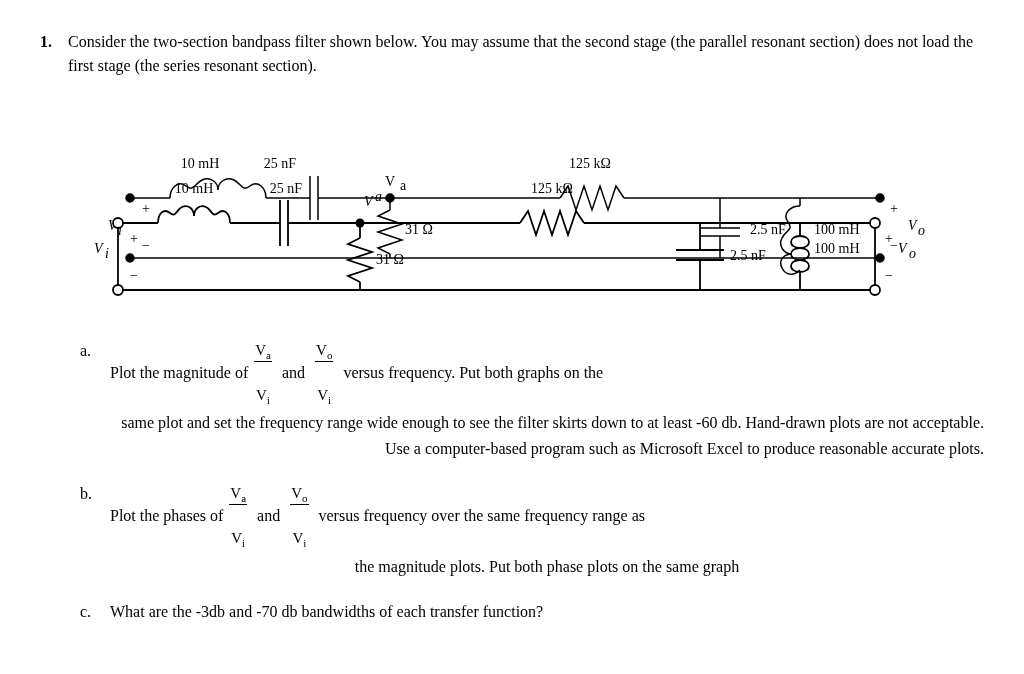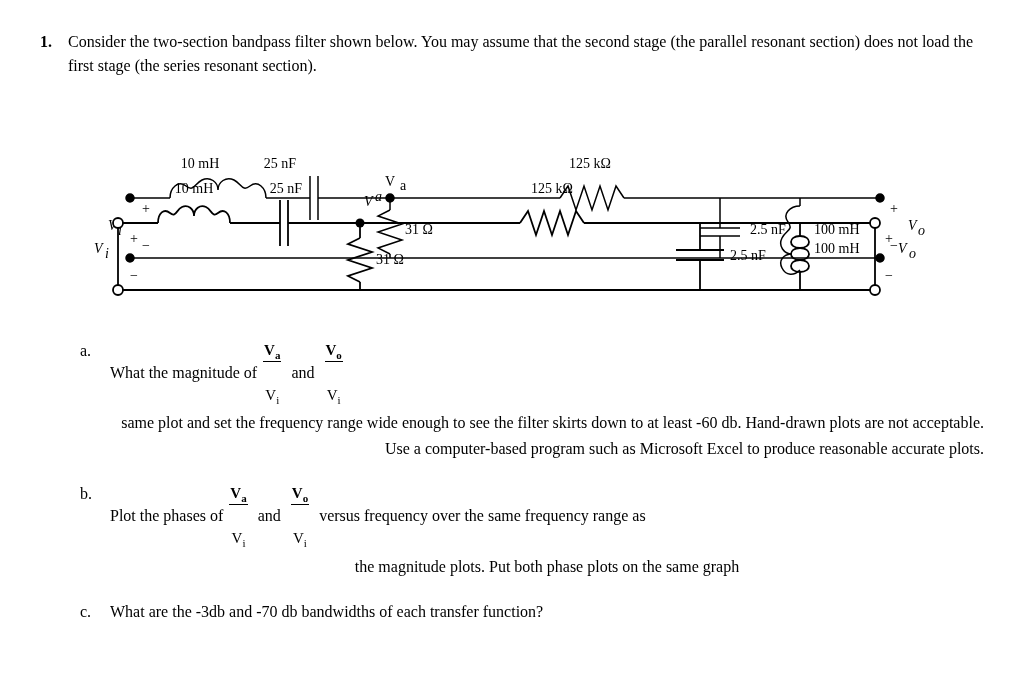--- a/index.html
+++ b/index.html
@@ -62,21 +62,20 @@
       flex-direction: column;
       align-items: center;
       vertical-align: middle;
       margin: 0 2px;
       line-height: 1.1;
     }
     .fraction .numerator {
       border-bottom: 1px solid #000;
       padding: 0 1px;
       font-size: 15px;
-      font-weight: bold;
     }
     .fraction .denominator {
       padding: 0 1px;
       font-size: 15px;
       margin-top: 25px;
     }
     .subscript { font-size: 11px; vertical-align: sub; }
     .part-body {
       margin-left: 0;
       line-height: 1.6;
@@ -257,33 +256,33 @@
 
     </svg>
   </div>
 
   <div class="parts-container" style="margin-top: -10px;">
 
     <div class="part">
       <div class="part-label">
         <span class="part-letter">a.</span>
         <span class="part-content">
-          <span>What the magnitude of</span>
+          <span>Plot the magnitude of</span>
           
           <span class="fraction">
             <span class="numerator">V<sub class="subscript">a</sub></span>
             <span class="denominator">V<sub class="subscript">i</sub></span>
           </span>
           &nbsp;<span>and</span>&nbsp;
           
           <span class="fraction">
             <span class="numerator">V<sub class="subscript">o</sub></span>
             <span class="denominator">V<sub class="subscript">i</sub></span>
           </span>
-          &nbsp;
+          &nbsp;<span>versus frequency. Put both graphs on the</span>
         </span>
       </div>
       <div class="part-body" style="margin-left: 30px; text-align: right;">
         <span>same plot and set the frequency range wide enough to see the filter skirts down to at least -60 db. Hand-drawn plots are not acceptable. Use a computer-based program such as Microsoft Excel to produce reasonable accurate plots.</span>
       </div>
     </div>
 
     <div class="part">
       <div class="part-label">
         <span class="part-letter">b.</span>

